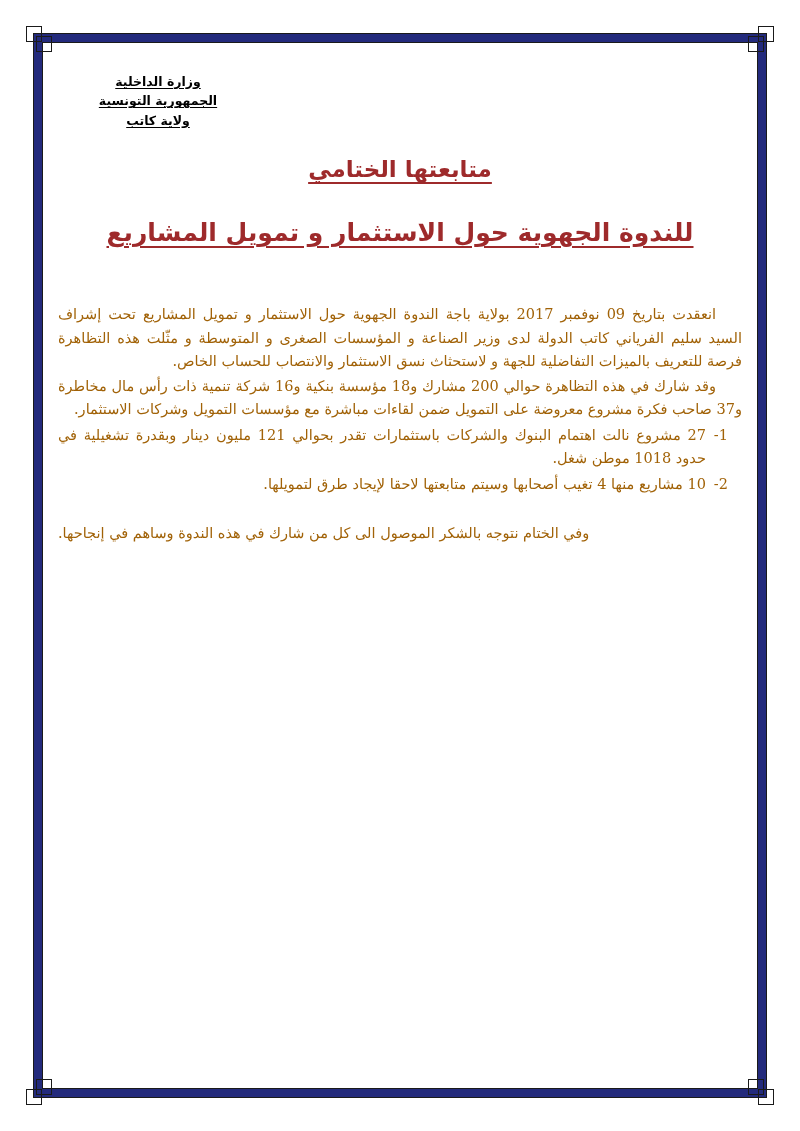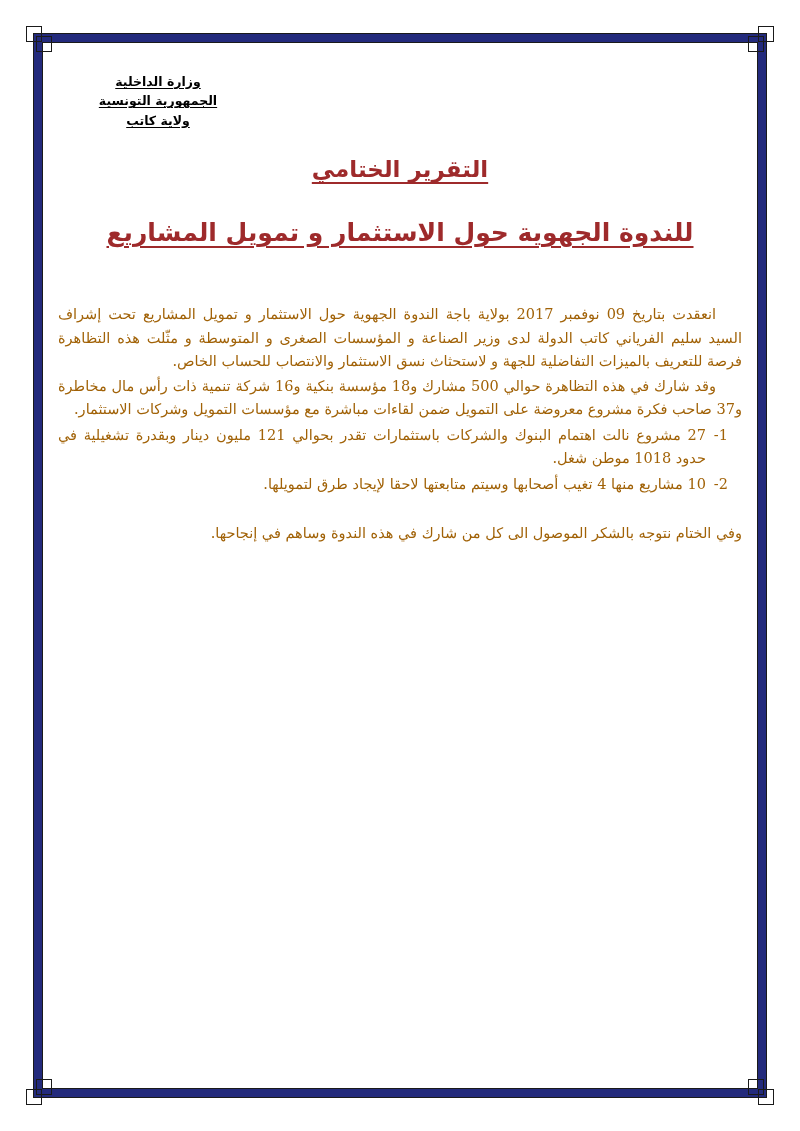--- a/index.html
+++ b/index.html
@@ -163,21 +163,21 @@
     white-space: nowrap;
     font-family: "DejaVu Serif", "Liberation Serif", serif;
   }
   ol.results li .li-text {
     flex: 1 1 auto;
     text-align: justify;
   }
 
   .closing {
     margin-top: 26px;
-    text-align: right;
+    text-align: left;
     font-family: "DejaVu Serif", "Liberation Serif", serif;
     font-size: 14.5px;
     line-height: 1.62;
   }
 </style>
 </head>
 <body>
 
 <div class="page">
 
@@ -203,32 +203,32 @@
   <div class="content">
 
     <div class="letterhead">
       <span class="lh-line">وزارة الداخلية</span>
       <span class="lh-line">الجمهورية التونسية</span>
       <span class="lh-line">ولاية كاتب</span>
     </div>
 
     <div class="title-block">
       <div>
-        <span class="doc-title-1">التقرير الختامي</span>
+        <span class="doc-title-1">متابعتها الختامي</span>
       </div>
       <div class="doc-title-2-wrap">
         <span class="doc-title-2">للندوة الجهوية حول الاستثمار و تمويل المشاريع</span>
       </div>
     </div>
 
     <div class="body-block">
 
       <p class="para indent">انعقدت بتاريخ 09 نوفمبر 2017 بولاية باجة الندوة الجهوية حول الاستثمار و تمويل المشاريع تحت إشراف السيد سليم الفرياني كاتب الدولة لدى وزير الصناعة و المؤسسات الصغرى و المتوسطة و مثّلت هذه التظاهرة فرصة للتعريف بالميزات التفاضلية للجهة و لاستحثاث نسق الاستثمار والانتصاب للحساب الخاص.</p>
 
-      <p class="para indent">وقد شارك في هذه التظاهرة حوالي 500 مشارك و18 مؤسسة بنكية و16 شركة تنمية ذات رأس مال مخاطرة و37 صاحب فكرة مشروع معروضة على التمويل ضمن لقاءات مباشرة مع مؤسسات التمويل وشركات الاستثمار.</p>
+      <p class="para indent">وقد شارك في هذه التظاهرة حوالي 200 مشارك و18 مؤسسة بنكية و16 شركة تنمية ذات رأس مال مخاطرة و37 صاحب فكرة مشروع معروضة على التمويل ضمن لقاءات مباشرة مع مؤسسات التمويل وشركات الاستثمار.</p>
 
 
       <ol class="results">
         <li>
           <span class="marker">1-</span>
           <span class="li-text">27  مشروع نالت اهتمام البنوك والشركات باستثمارات تقدر بحوالي 121 مليون دينار وبقدرة تشغيلية في حدود 1018 موطن شغل.</span>
         </li>
         <li>
           <span class="marker">2-</span>
           <span class="li-text">10  مشاريع منها 4 تغيب أصحابها وسيتم متابعتها لاحقا لإيجاد طرق لتمويلها.</span>

